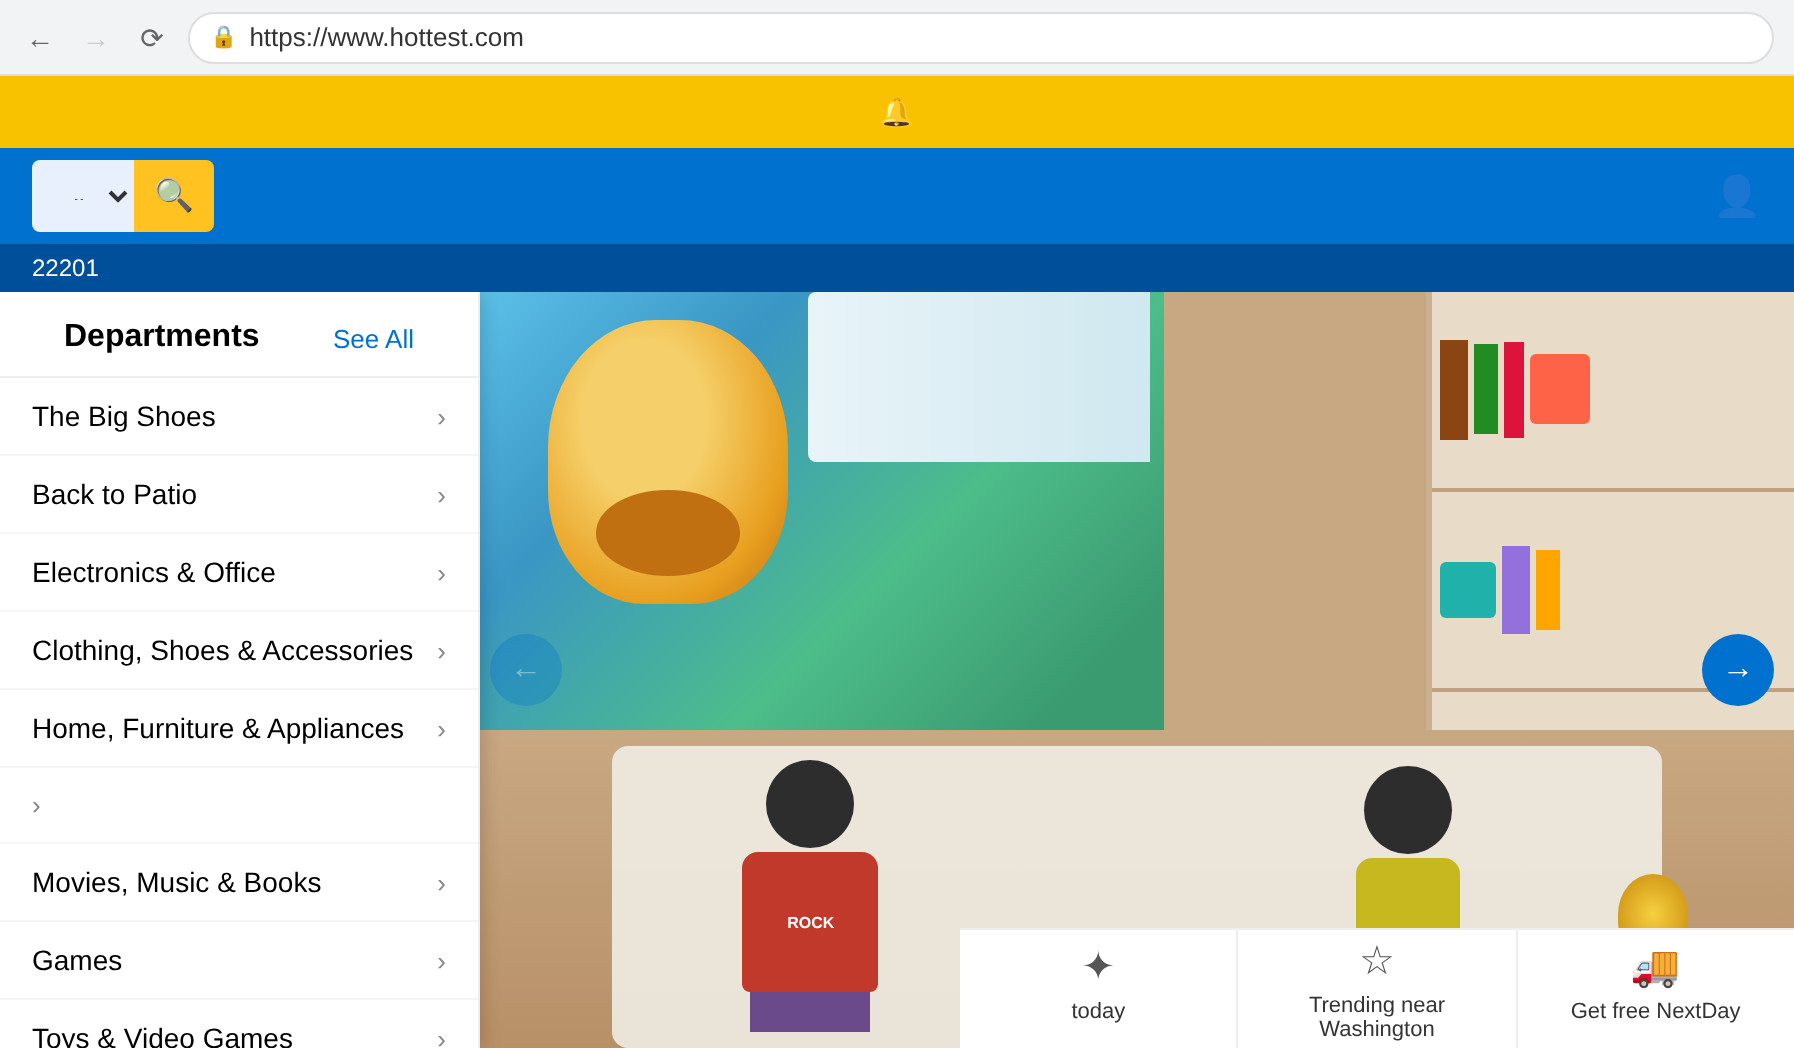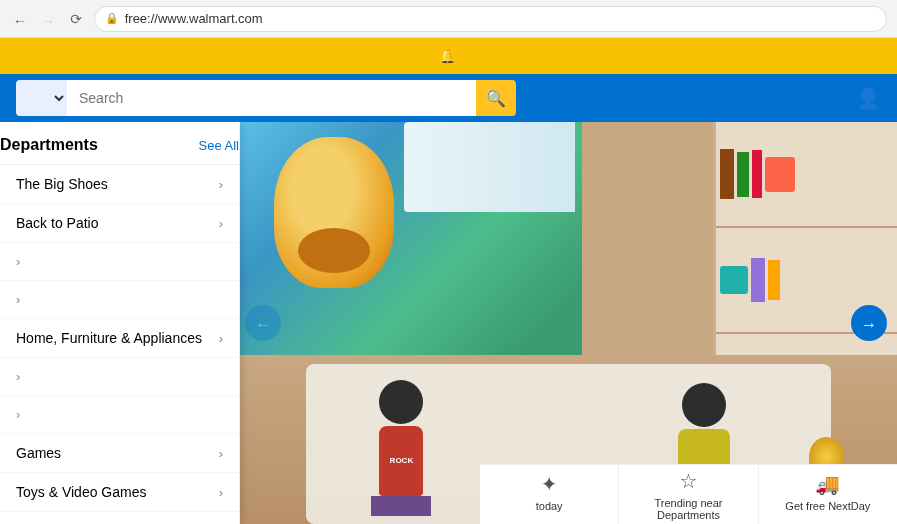--- a/index.html
+++ b/index.html
@@ -159,21 +159,21 @@
       position: absolute;
       top: 0;
       left: 0;
       bottom: 0;
       box-shadow: 2px 0 8px rgba(0,0,0,0.15);
     }
     .sidebar-header {
       display: flex;
       justify-content: space-between;
       align-items: center;
-      padding: 14px 0 10px;
+      padding: 14px 32px 10px;
       border-bottom: 1px solid #eee;
     }
     .sidebar-title {
       font-size: 16px;
       font-weight: bold;
       color: #000;
     }
     .sidebar-see-all {
       font-size: 13px;
       color: #0071ce;
@@ -309,77 +309,82 @@
   </style>
 </head>
 <body>
 
 <div class="browser-chrome">
   <button class="browser-nav-btn">←</button>
   <button class="browser-nav-btn disabled">→</button>
   <button class="browser-refresh-btn">⟳</button>
   <div class="browser-address-bar">
     <span class="lock-icon">🔒</span>
-    <span class="address-text">free://www.walmart.com</span>
+    <span class="address-text">https://www.hottest.com</span>
   </div>
 </div>
 
 <div class="walmart-page">
 
   <div class="promo-banner">
     <span class="bell-icon">🔔</span>
   </div>
 
   <div class="header">
     <div class="header-search-container">
       <select class="header-search-select">
         <option>All</option>
       </select>
-      <input class="header-search-input" type="text" placeholder="Search" style="">
       <button class="header-search-btn">
         <span style="color:#333;font-size:16px;">🔍</span>
       </button>
     </div>
     <div class="header-icons">
       <button class="header-icon-btn">👤</button>
     </div>
   </div>
 
+  <div class="location-bar">
+    <span>22201</span>
+  </div>
 
   <div class="main-content">
 
     <div class="sidebar">
       <div class="sidebar-header">
         <span class="sidebar-title">Departments</span>
         <a class="sidebar-see-all">See All</a>
       </div>
 
       <div id="sidebar-items-container">
           <div class="sidebar-item">
       <span class="sidebar-item-label">The Big Shoes</span>
       <span class="sidebar-chevron">›</span>
     </div>
           <div class="sidebar-item">
       <span class="sidebar-item-label">Back to Patio</span>
       <span class="sidebar-chevron">›</span>
     </div>
           <div class="sidebar-item">
-      <span class="sidebar-chevron">›</span>
-    </div>
-          <div class="sidebar-item">
+      <span class="sidebar-item-label">Electronics &amp; Office</span>
+      <span class="sidebar-chevron">›</span>
+    </div>
+          <div class="sidebar-item">
+      <span class="sidebar-item-label">Clothing, Shoes &amp; Accessories</span>
       <span class="sidebar-chevron">›</span>
     </div>
           <div class="sidebar-item">
       <span class="sidebar-item-label">Home, Furniture &amp; Appliances</span>
       <span class="sidebar-chevron">›</span>
     </div>
           <div class="sidebar-item">
       <span class="sidebar-chevron">›</span>
     </div>
           <div class="sidebar-item">
+      <span class="sidebar-item-label">Movies, Music &amp; Books</span>
       <span class="sidebar-chevron">›</span>
     </div>
           <div class="sidebar-item">
       <span class="sidebar-item-label">Games</span>
       <span class="sidebar-chevron">›</span>
     </div>
           <div class="sidebar-item">
       <span class="sidebar-item-label">Toys &amp; Video Games</span>
       <span class="sidebar-chevron">›</span>
     </div>
@@ -416,21 +421,21 @@
             <div style="width:40px;height:35px;background:#98d1e8;border-radius:4px;"></div>
           </div>
         </div>
 
         <div style="position:absolute;bottom:0;left:0;right:0;height:42%;background:linear-gradient(180deg,#c8a882 0%,#b89068 100%);">
 
           <div style="position:absolute;top:5%;left:10%;right:10%;bottom:0;background:#f0ece4;border-radius:8px;opacity:0.9;"></div>
 
           <div style="position:absolute;bottom:5%;left:20%;display:flex;flex-direction:column;align-items:center;">
             <div style="width:44px;height:44px;background:#2d2d2d;border-radius:50%;margin-bottom:2px;"></div>
-            <div style="width:44px;height:70px;background:#c0392b;border-radius:8px 8px 4px 4px;display:flex;align-items:center;justify-content:center;">
+            <div style="width:68px;height:70px;background:#c0392b;border-radius:8px 8px 4px 4px;display:flex;align-items:center;justify-content:center;">
               <span style="color:#fff;font-size:8px;font-weight:bold;">ROCK</span>
             </div>
             <div style="width:60px;height:20px;background:#6a4a8a;"></div>
           </div>
 
           <div style="position:absolute;bottom:18%;left:38%;display:flex;gap:6px;align-items:flex-end;">
             <div style="width:28px;height:28px;background:radial-gradient(#f5c842,#c8860a);border-radius:50%;"></div>
             <div style="width:22px;height:22px;background:radial-gradient(#f5d860,#e8a020);border-radius:50%;"></div>
           </div>
 
@@ -460,21 +465,21 @@
       </div>
 
       <div class="bottom-quick-links">
         <div class="bottom-link">
           <span class="bottom-link-icon">✦</span>
           <span class="bottom-link-text">today</span>
           <div class="bottom-link-underline"></div>
         </div>
         <div class="bottom-link">
           <span class="bottom-link-icon">☆</span>
-          <span class="bottom-link-text">Trending near Departments</span>
+          <span class="bottom-link-text">Trending near Washington</span>
         </div>
         <div class="bottom-link">
           <span class="bottom-link-icon">🚚</span>
           <span class="bottom-link-text">Get free NextDay</span>
           <div class="bottom-link-underline yellow"></div>
         </div>
       </div>
     </div>
 
   </div>

